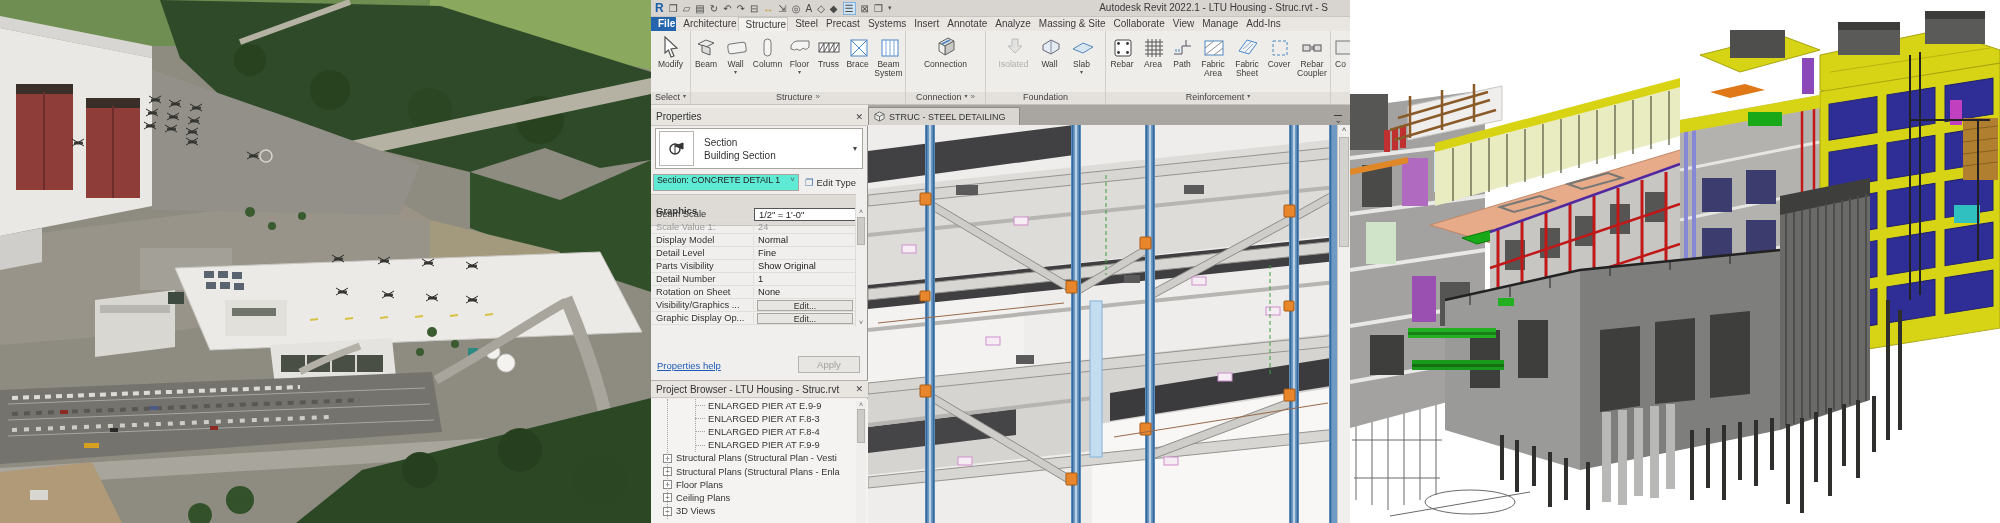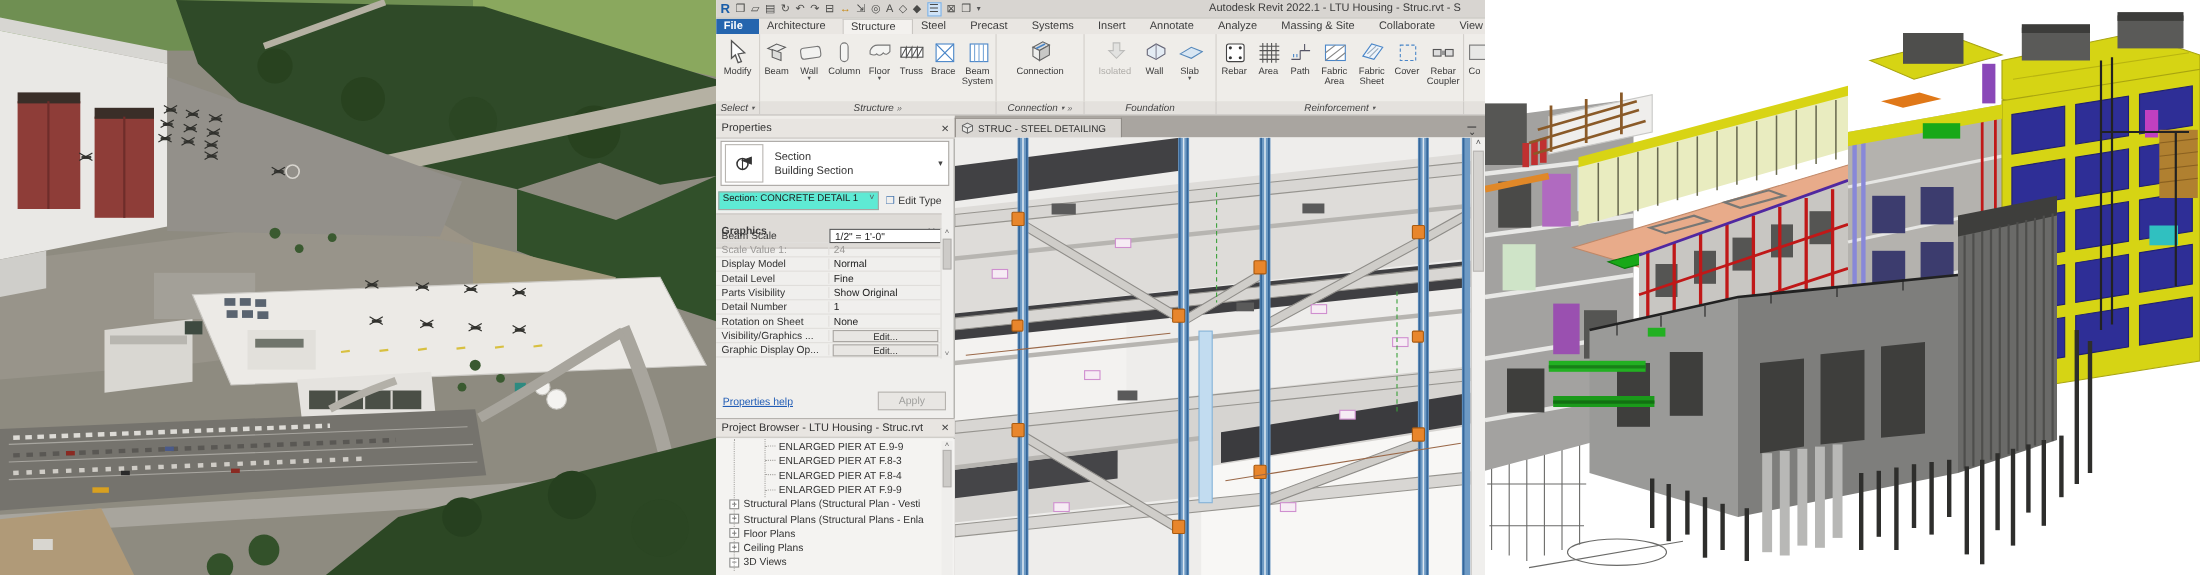--- a/index.html
+++ b/index.html
@@ -18,34 +18,34 @@
   #titlebar { position:absolute; left:0; top:0; width:699px; height:17px; background:#d8d5d1; display:flex; align-items:center; padding:0 4px; border-bottom:1px solid #c8c5c1;}
   .qat { display:flex; align-items:center; gap:5px; }
   .qat-icon { font-size:10px; line-height:11px; color:#4a4a48; }
   .qat-logo { color:#1a5da8; font-weight:bold; font-size:12px; line-height:12px; }
   .qat-active { background:#cfe3f7; border:1px solid #7fb0e0; padding:0 1px; }
   .qat-caret { font-size:7px; color:#555; }
   #title-text { position:absolute; right:22px; top:2px; font-size:10px; color:#3a3a3a; white-space:nowrap;margin-left:24px; }
 
   
   #ribbon-tabs { position:absolute; left:0; top:17px; width:699px; height:14px; background:#e9e6e2; display:flex; overflow:hidden; }
-  .rtab { font-size:10px; color:#3c3c3c; padding:1px 15px 0 7px; white-space:nowrap;text-align:right; }
+  .rtab { font-size:10px; color:#3c3c3c; padding:1px 1px 0 7px; white-space:nowrap;text-align:right; }
   .rtab.file { background:#2565ae; color:#fff; font-weight:bold; }
   .rtab.active { background:#f3f1ee; border:1px solid #c9c6c2; border-bottom:none; }
 
   
   #ribbon-body { position:absolute; left:0; top:31px; width:699px; height:61px; background:#efede9; display:flex; overflow:hidden; }
   .rgroup { height:61px; display:flex; justify-content:center; align-items:flex-start; border-right:1px solid #d3d0cb; padding-top:2px; }
   .tool { display:flex; flex-direction:column; align-items:center; justify-content:flex-start; }
   .tool .ticon { height:27px; display:flex; align-items:center; justify-content:center; }
   .tool .tlabel { font-size:8.5px; color:#3b3b3b; text-align:center; line-height:9px; }
   .tool .tcaret { font-size:6px; color:#555; line-height:6px; }
   .tool.disabled .tlabel { color:#b0aeaa; }
   #ribbon-panels { position:absolute; left:0; top:92px; width:699px; height:13px; background:#e4e1dd; border-bottom:1px solid #c5c2be; display:flex; overflow:hidden; }
-  .pgroup { font-size:9px; color:#444; display:flex; align-items:center; justify-content:center; gap:3px; border-right:1px solid #cfccc8; height:12px;font-style:italic; }
+  .pgroup { font-size:9px; color:#444; display:flex; justify-content:center; gap:3px; border-right:1px solid #cfccc8; height:12px; }
   .pcaret { font-size:6px; color:#555; }
   .plauncher { font-size:8px; color:#666; }
 
   
   #palette { position:absolute; left:0; top:108px; width:217px; height:418px; background:#f0efed; border-right:1px solid #969390; }
   .pal-header { position:absolute; left:0; width:217px; height:18px; background:#e8e5e1; border-bottom:1px solid #cac7c3; font-size:10px; color:#333; display:flex; align-items:center; padding:0 5px; }
   .pal-close { margin-left:auto; font-size:9px; color:#444; }
   #type-selector { position:absolute; left:4px; top:20px; width:208px; height:41px; background:#fff; border:1px solid #a8a5a1; display:flex; align-items:center; }
   #type-icon-box { width:35px; height:35px; border:1px solid #b8b5b1; margin-left:3px; display:flex; align-items:center; justify-content:center; }
   #type-texts { margin-left:10px; font-size:10px; color:#333; line-height:13px; }

